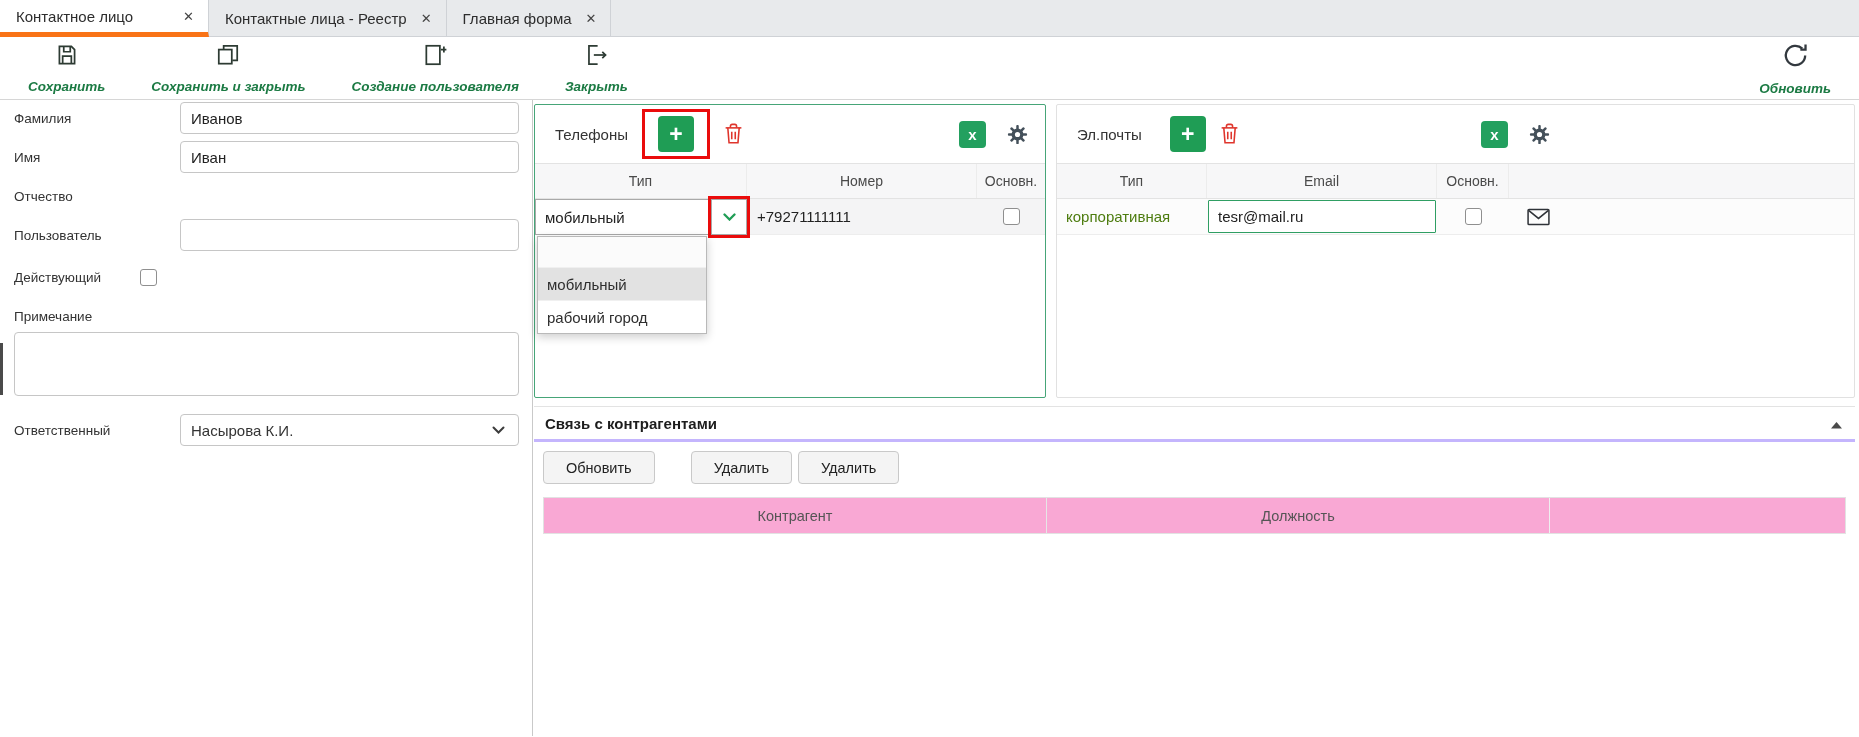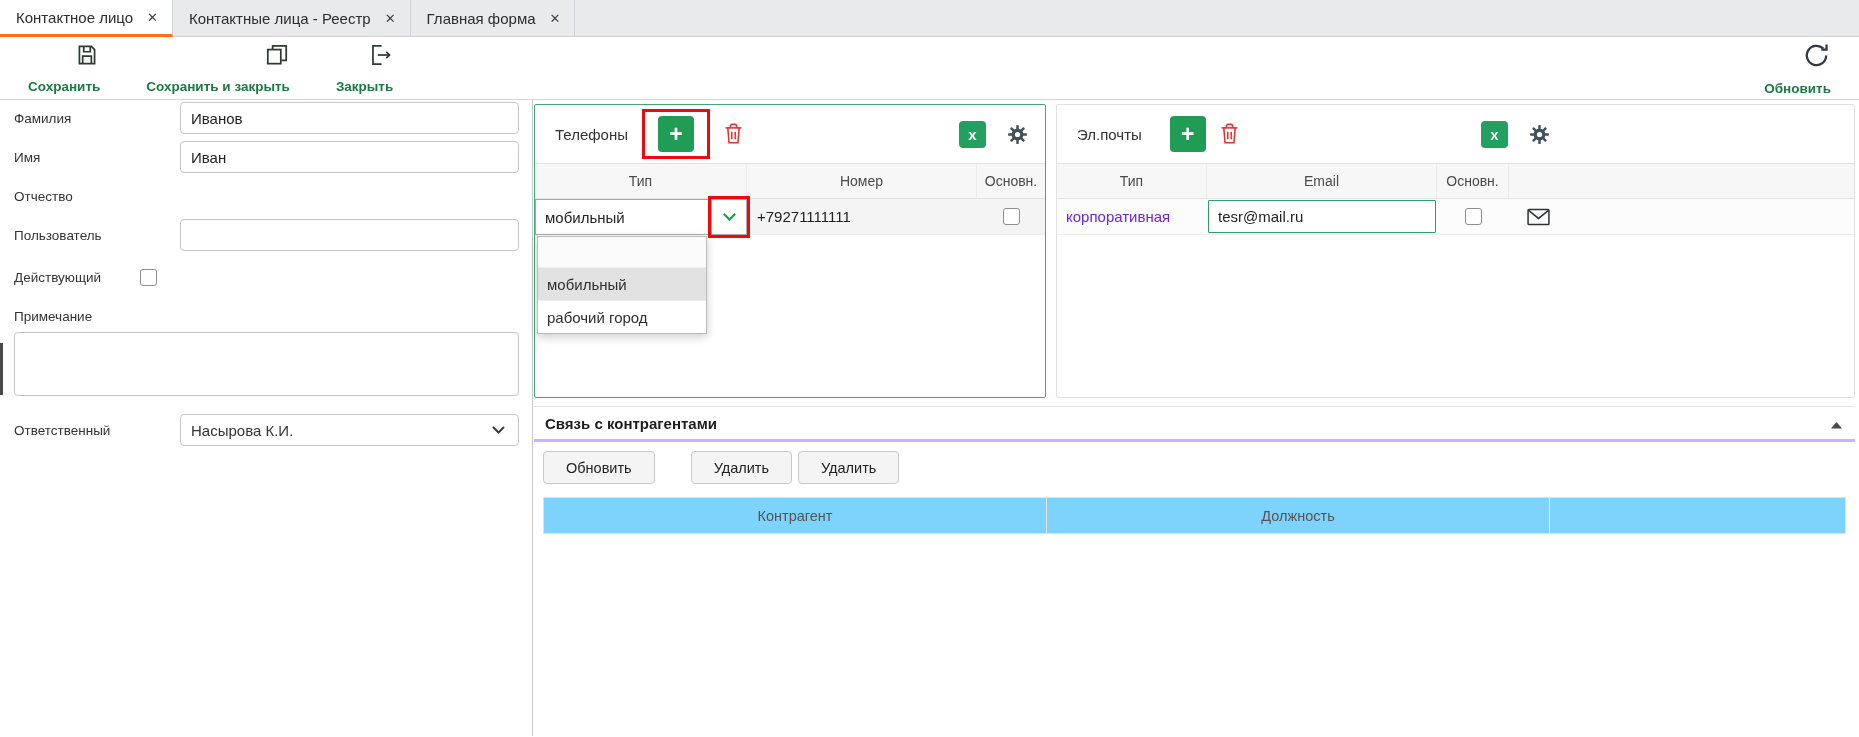--- a/index.html
+++ b/index.html
@@ -6,27 +6,27 @@
   html,body { width:1859px; height:737px; }
   body {
     font-family:"Liberation Sans","DejaVu Sans",sans-serif;
     font-size:15px; color:#333; background:#fff; overflow:hidden;
   }
   button { font:inherit; cursor:pointer; border:none; background:none; }
 
   
   .tabbar { display:flex; height:37px; background:#e8eaec; border-bottom:1px solid #cfd2d6; }
   .tab { display:flex; align-items:center; padding:0 14px 0 16px; border-right:1px solid #cfd2d6; }
-  .tab.active { background:#fff; margin-bottom:-1px; border-bottom:3px solid #f97316; }
+  .tab.active { background:#fff; margin-bottom:-1px; border-bottom:5px solid #f97316;gap:36px; }
   .tab-label { font-size:15px; color:#2d2d2d; white-space:nowrap; }
   .tab-close { margin-left:14px; font-size:13px; color:#444; line-height:1; }
 
   
   .toolbar { height:63px; display:flex; align-items:center; background:#fff; border-bottom:1px solid #d6d6d6; padding:0 28px; }
-  .tool { display:flex; flex-direction:column; align-items:flex-end; justify-content:center; gap:11px; margin-right:46px; }
+  .tool { display:flex; flex-direction:column; align-items:center; justify-content:center; gap:11px; margin-right:46px;font-style:italic; }
   .tool:last-child { margin-right:0; }
   .tool-label { color:#1b7a43; font-size:13.5px; font-weight:bold; white-space:nowrap; }
   .tool-spacer { flex:1; }
 
   
   .main { position:relative; height:636px; }
 
   
   .form-panel { position:absolute; left:0; top:0; width:533px; height:100%; border-right:1px solid #c9c9c9; padding:2px 13px 0 14px; background:#fff; }
   .frow { display:flex; align-items:center; margin-bottom:7px; height:32px;gap:40px; }
@@ -64,40 +64,40 @@
   .e-type { width:150px; } .e-email { width:230px; } .e-main { width:72px; } .e-action { flex:1; }
 
   .grid-row { display:flex; height:36px; align-items:center; border-bottom:1px solid #ededed; }
   .phones .grid-row { background:#f4f4f5; }
   .emails .grid-row { background:#fcfcfc; }
   .cell-select { width:212px; height:36px; display:flex; align-self:stretch; }
   .sel-text { flex:1; background:#fff; border:1px solid #a9a9a9; border-right:none; display:flex; align-items:center; padding:0 9px; color:#222; }
   .sel-btn { width:36px; background:#fff; border:1px solid #a9a9a9; display:flex; align-items:center; justify-content:center; outline:3px solid #ea0c0c; }
   .cell-num { padding-left:10px; color:#222; justify-content:flex-start; display:flex; align-items:center; width:230px; }
   .cell-center { display:flex; align-items:center; justify-content:center; }
-  .cell-text { padding-left:9px; color:#6d28d9; display:flex; align-items:center;text-align:right; }
+  .cell-text { padding-left:9px; color:#4d7c0f; display:flex; align-items:center;text-align:right; }
   .email-input { width:228px; height:33px; border:1px solid #2f9e63; border-radius:1px; padding:0 9px; font:inherit; color:#222; outline:none; margin-left:1px; }
   .e-action { display:flex; align-items:center; padding-left:18px; }
 
   
   .popup { position:absolute; left:537px; top:136px; width:170px; background:#fff; border:1px solid #b9b9b9; box-shadow:0 3px 9px rgba(0,0,0,.2); z-index:10; }
   .opt { height:33px; display:flex; align-items:center; padding:0 9px; color:#2e2e2e; }
   .opt.empty { height:30px; background:#fbfbfb; }
   .opt.hl { background:#e2e2e2; }
   .opt + .opt { border-top:1px solid #f0f0f0; }
 
   
   .cparties { left:534px; top:306px; width:1321px; height:330px; border-top:1px solid #e3e3e3; }
   .cp-head { height:35px; display:flex; align-items:center; justify-content:space-between; padding:0 13px 0 11px; border-bottom:3px solid #c4b5fd; }
   .cp-title { font-weight:bold; font-size:15px; color:#1d1d1d; }
   .cp-body { padding:9px; }
   .cp-buttons { display:flex; }
   .btn { height:33px; padding:0 22px; background:#f4f4f4; border:1px solid #c9c9c9; border-radius:4px; font-size:14.5px; color:#222; display:flex; align-items:center; }
   .btn.gap-lg { margin-left:36px; } .btn.gap-sm { margin-left:6px; }
-  .cp-grid-head { margin-top:13px; display:flex; height:37px; border:1px solid #e2e2e2; background:#7dd3fc; color:#555; font-size:14.5px; }
+  .cp-grid-head { margin-top:13px; display:flex; height:37px; border:1px solid #e2e2e2; background:#f9a8d4; color:#555; font-size:14.5px; }
   .cp-grid-head > div { display:flex; align-items:center; justify-content:center; height:100%; }
   .cp-c1 { width:503px; border-right:1px solid #e6e6e6; }
   .cp-c2 { width:503px; border-right:1px solid #efefef; }
   .cp-c3 { flex:1; }
 </style>
 </head>
 <body>
 
 <div class="tabbar">
   <div class="tab active">
@@ -122,20 +122,27 @@
         <path d="M8 20v-7h8v7"></path>
     </svg>
     <span class="tool-label">Сохранить</span>
   </div>
   <div class="tool">
     <svg width="26" height="26" viewBox="0 0 24 24" fill="none" stroke="#2d3b33" stroke-width="1.6">
       <rect x="3.5" y="7" width="12" height="13"></rect>
         <path d="M8 7V3.5h12.5V17H16"></path>
     </svg>
     <span class="tool-label">Сохранить и закрыть</span>
+  </div>
+  <div class="tool">
+    <svg width="26" height="26" viewBox="0 0 24 24" fill="none" stroke="#2d3b33" stroke-width="1.6">
+      <rect x="4" y="3.5" width="12.5" height="17"></rect>
+        <path d="M17.5 7h5M20.2 4.2v5.6"></path>
+    </svg>
+    <span class="tool-label">Создание пользователя</span>
   </div>
   <div class="tool">
     <svg width="26" height="26" viewBox="0 0 24 24" fill="none" stroke="#2d3b33" stroke-width="1.6">
       <path d="M13.5 3.5H5.5v17h8"></path>
         <path d="M10 12h10.5"></path>
         <path d="M17.8 9.2l3 2.8-3 2.8"></path>
     </svg>
     <span class="tool-label">Закрыть</span>
   </div>
   <div class="tool-spacer"></div>

